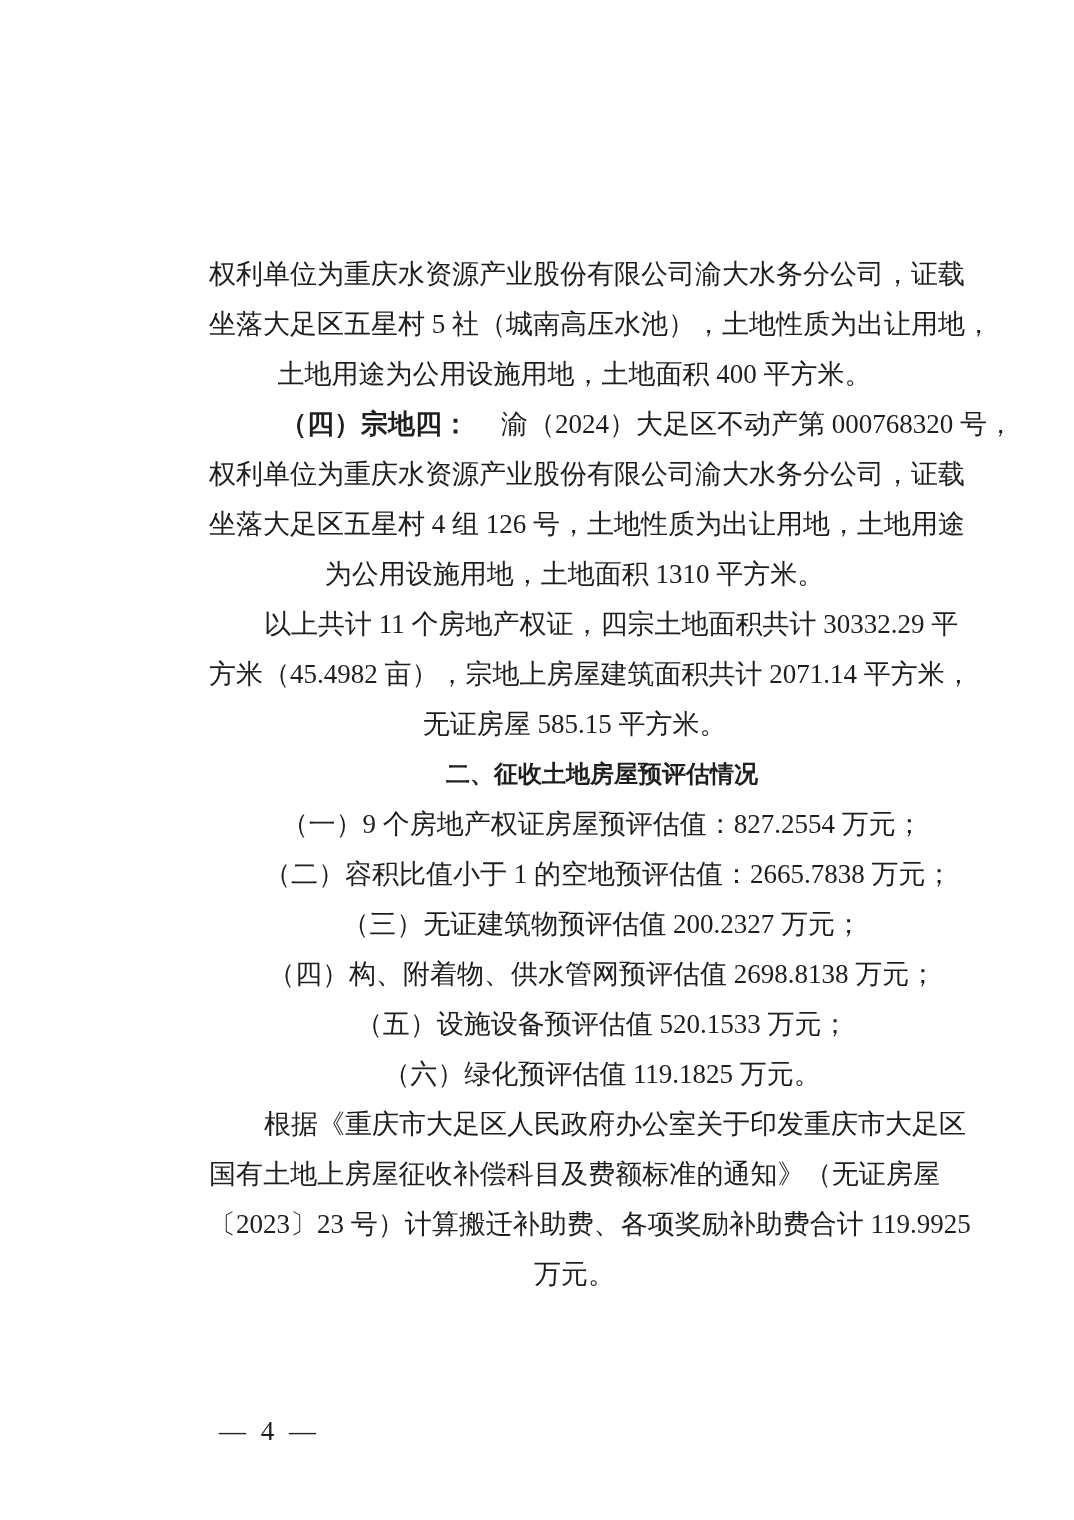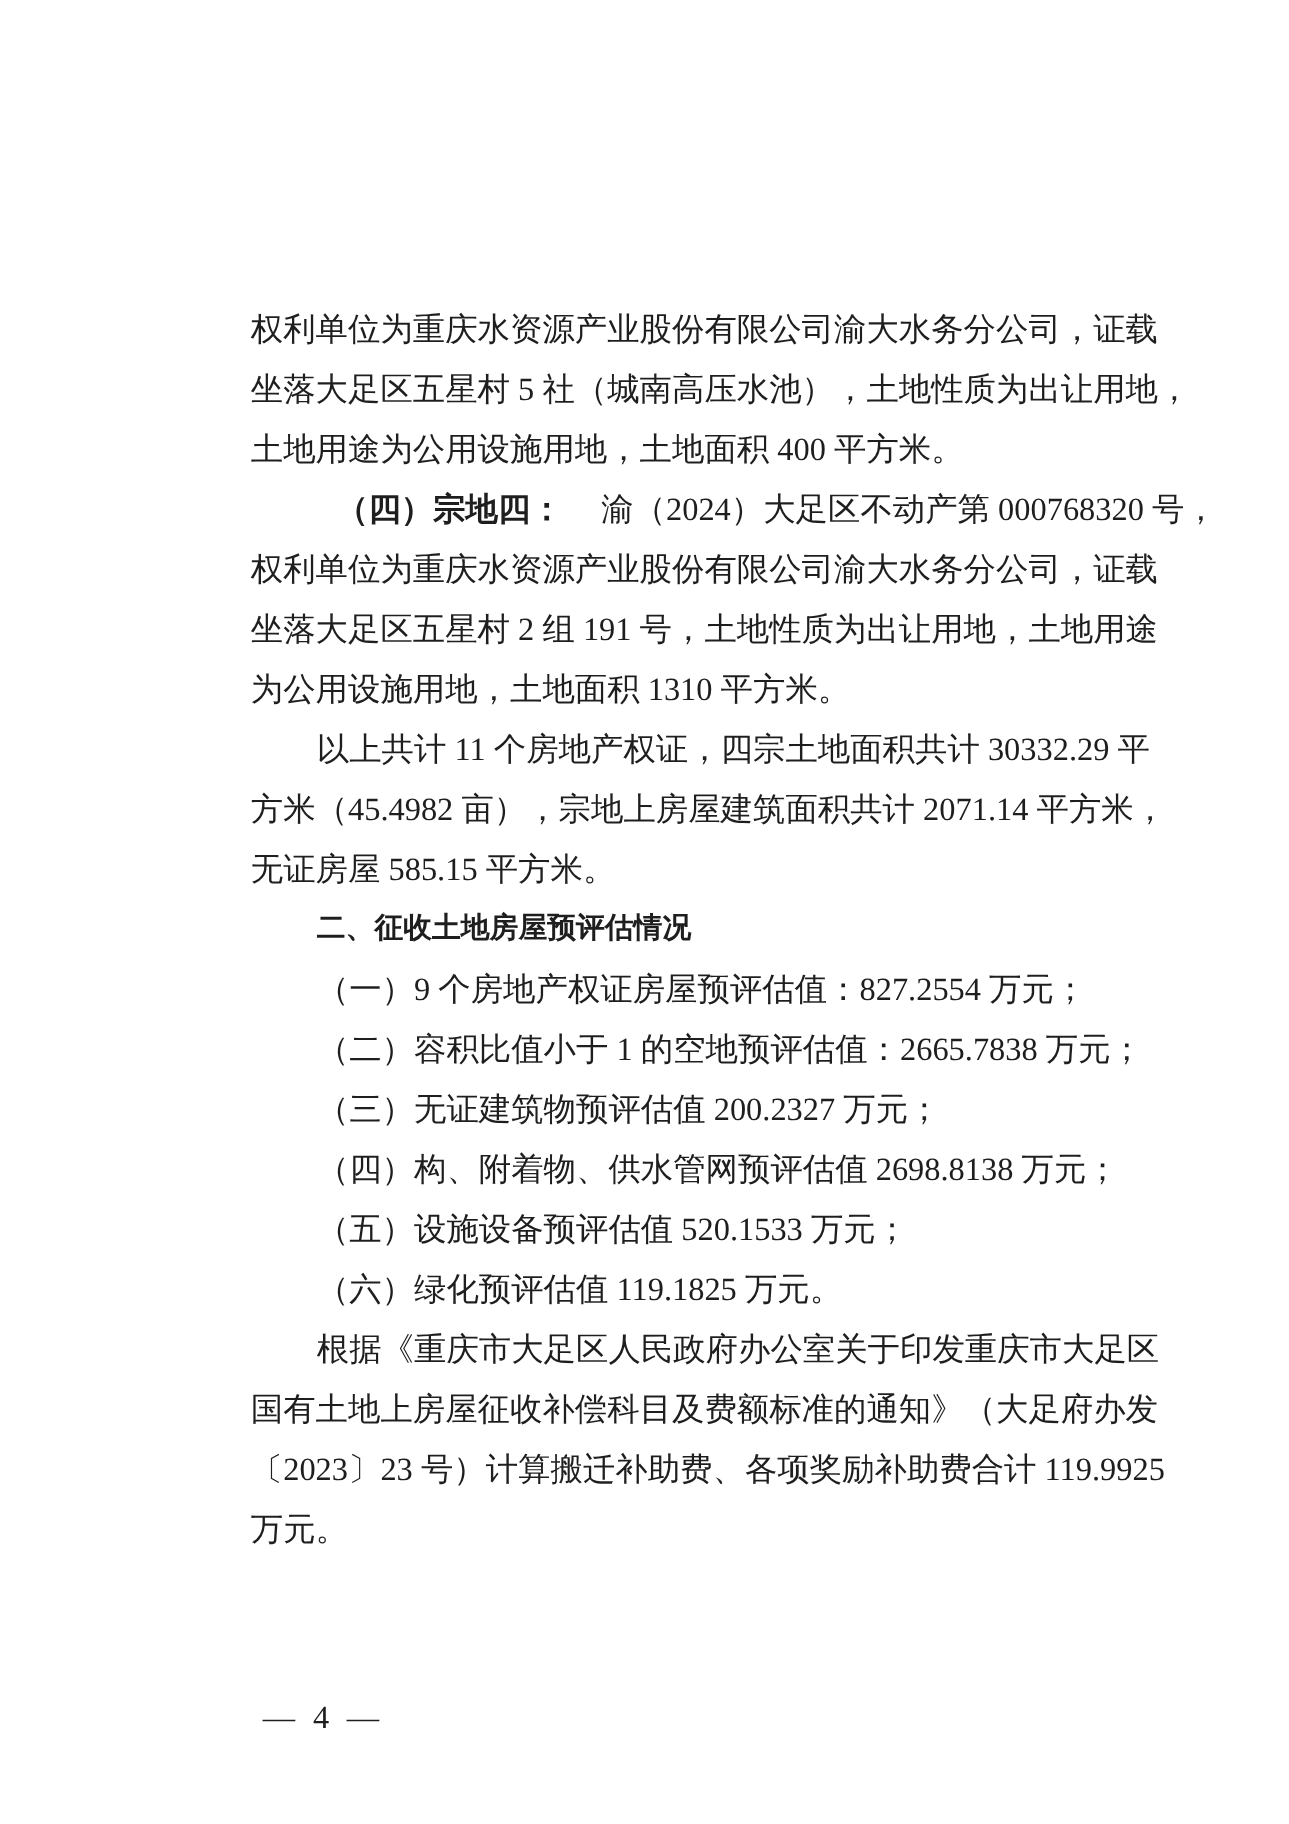--- a/index.html
+++ b/index.html
@@ -18,20 +18,21 @@
     left: 145px;
     top: 185px;
     width: 795px;
   }
   .line {
     height: 50px;
     line-height: 50px;
     font-size: 27px;
     white-space: nowrap;
     font-family: "Liberation Serif", "DejaVu Serif", serif;
+    text-align: center;
   }
   .line.indent { text-indent: 55px; }
   .line.fill {
     text-align: justify;
     text-align-last: justify;
   }
   .line.heading {
     font-family: "Liberation Sans", "DejaVu Sans", sans-serif;
     font-weight: 700;
     font-size: 24px;
@@ -51,31 +52,31 @@
 </head>
 <body>
 
 <div class="page">
   <div class="content">
       <div class="line body fill">权利单位为重庆水资源产业股份有限公司渝大水务分公司，证载</div>
       <div class="line body fill">坐落大足区五星村 5 社（城南高压水池），土地性质为出让用地，</div>
       <div class="line body">土地用途为公用设施用地，土地面积 400 平方米。</div>
       <div class="line body indent fill"><span class="kai">（四）宗地四：</span><span>渝（2024）大足区不动产第 000768320 号，</span></div>
       <div class="line body fill">权利单位为重庆水资源产业股份有限公司渝大水务分公司，证载</div>
-      <div class="line body fill">坐落大足区五星村 2 组 191 号，土地性质为出让用地，土地用途</div>
+      <div class="line body fill">坐落大足区五星村 4 组 126 号，土地性质为出让用地，土地用途</div>
       <div class="line body">为公用设施用地，土地面积 1310 平方米。</div>
       <div class="line body indent fill">以上共计 11 个房地产权证，四宗土地面积共计 30332.29 平</div>
       <div class="line body fill">方米（45.4982 亩），宗地上房屋建筑面积共计 2071.14 平方米，</div>
       <div class="line body">无证房屋 585.15 平方米。</div>
       <div class="line heading indent">二、征收土地房屋预评估情况</div>
       <div class="line body indent">（一）9 个房地产权证房屋预评估值：827.2554 万元；</div>
       <div class="line body indent">（二）容积比值小于 1 的空地预评估值：2665.7838 万元；</div>
       <div class="line body indent">（三）无证建筑物预评估值 200.2327 万元；</div>
       <div class="line body indent">（四）构、附着物、供水管网预评估值 2698.8138 万元；</div>
       <div class="line body indent">（五）设施设备预评估值 520.1533 万元；</div>
       <div class="line body indent">（六）绿化预评估值 119.1825 万元。</div>
       <div class="line body indent fill">根据《重庆市大足区人民政府办公室关于印发重庆市大足区</div>
-      <div class="line body fill">国有土地上房屋征收补偿科目及费额标准的通知》（大足府办发</div>
+      <div class="line body fill">国有土地上房屋征收补偿科目及费额标准的通知》（无证房屋</div>
       <div class="line body fill">〔2023〕23 号）计算搬迁补助费、各项奖励补助费合计 119.9925</div>
       <div class="line body">万元。</div>
     </div>
   <div class="page-number">— 4 —</div>
 </div>
 
 </body></html>

